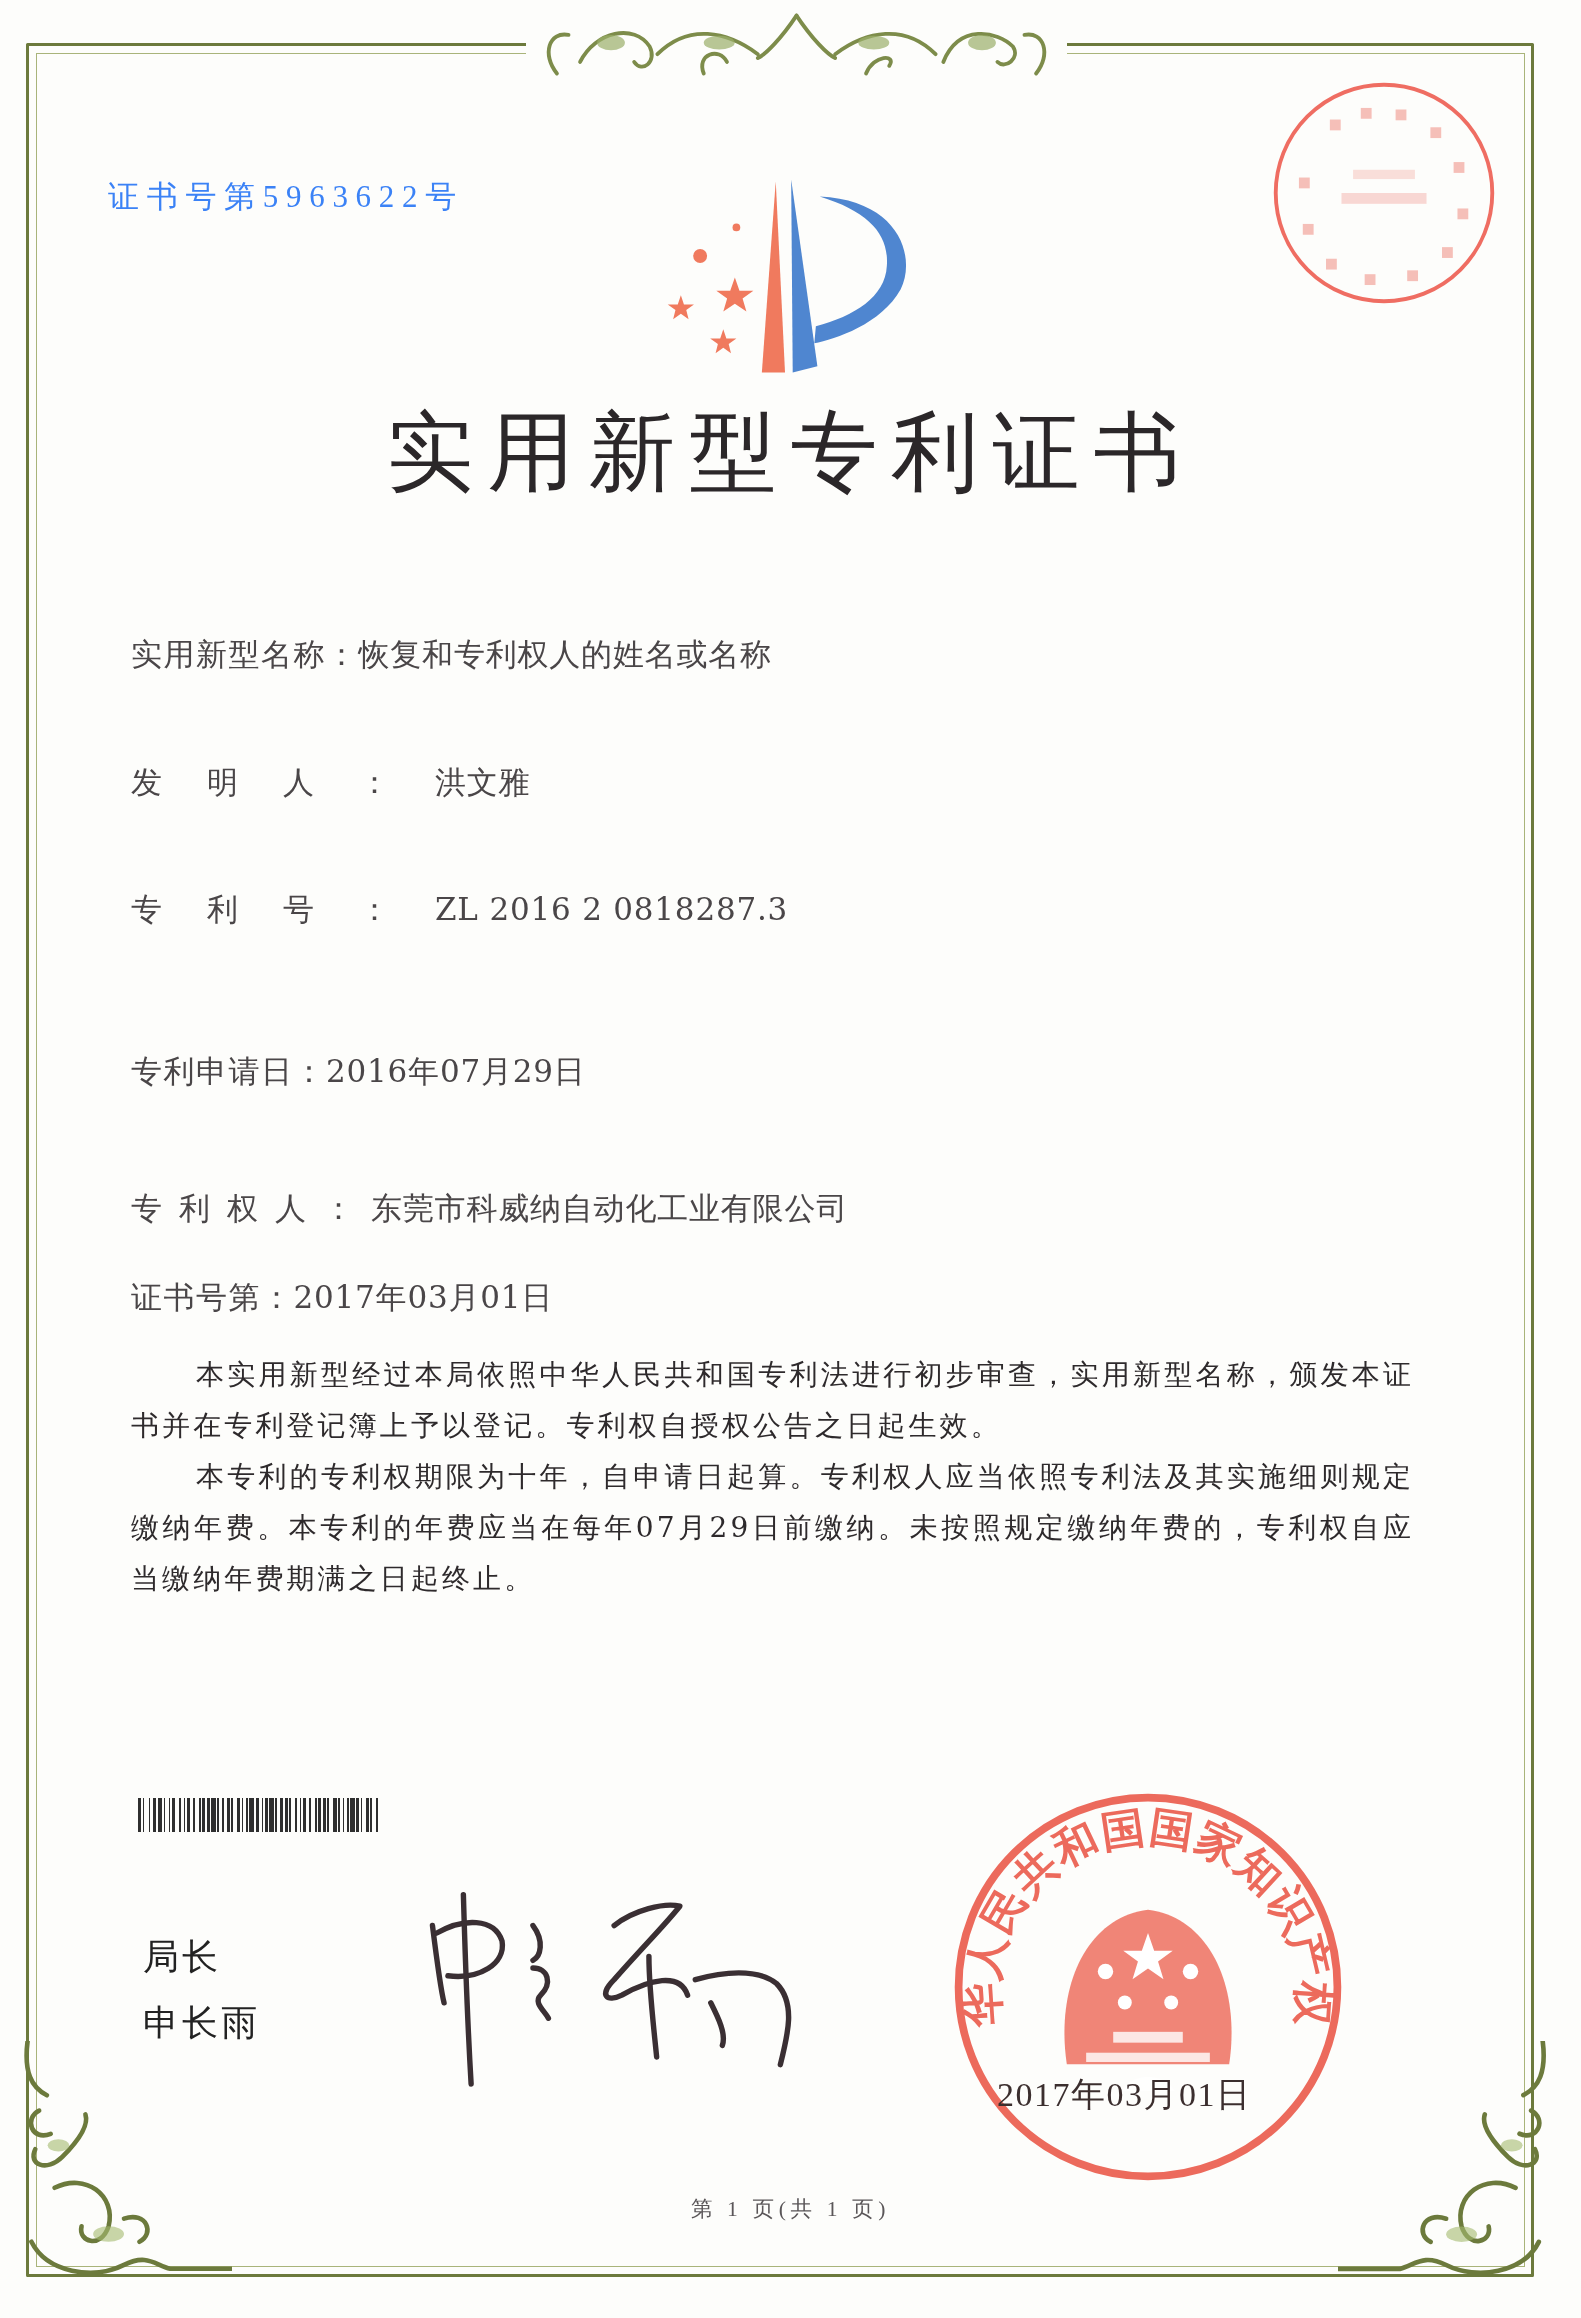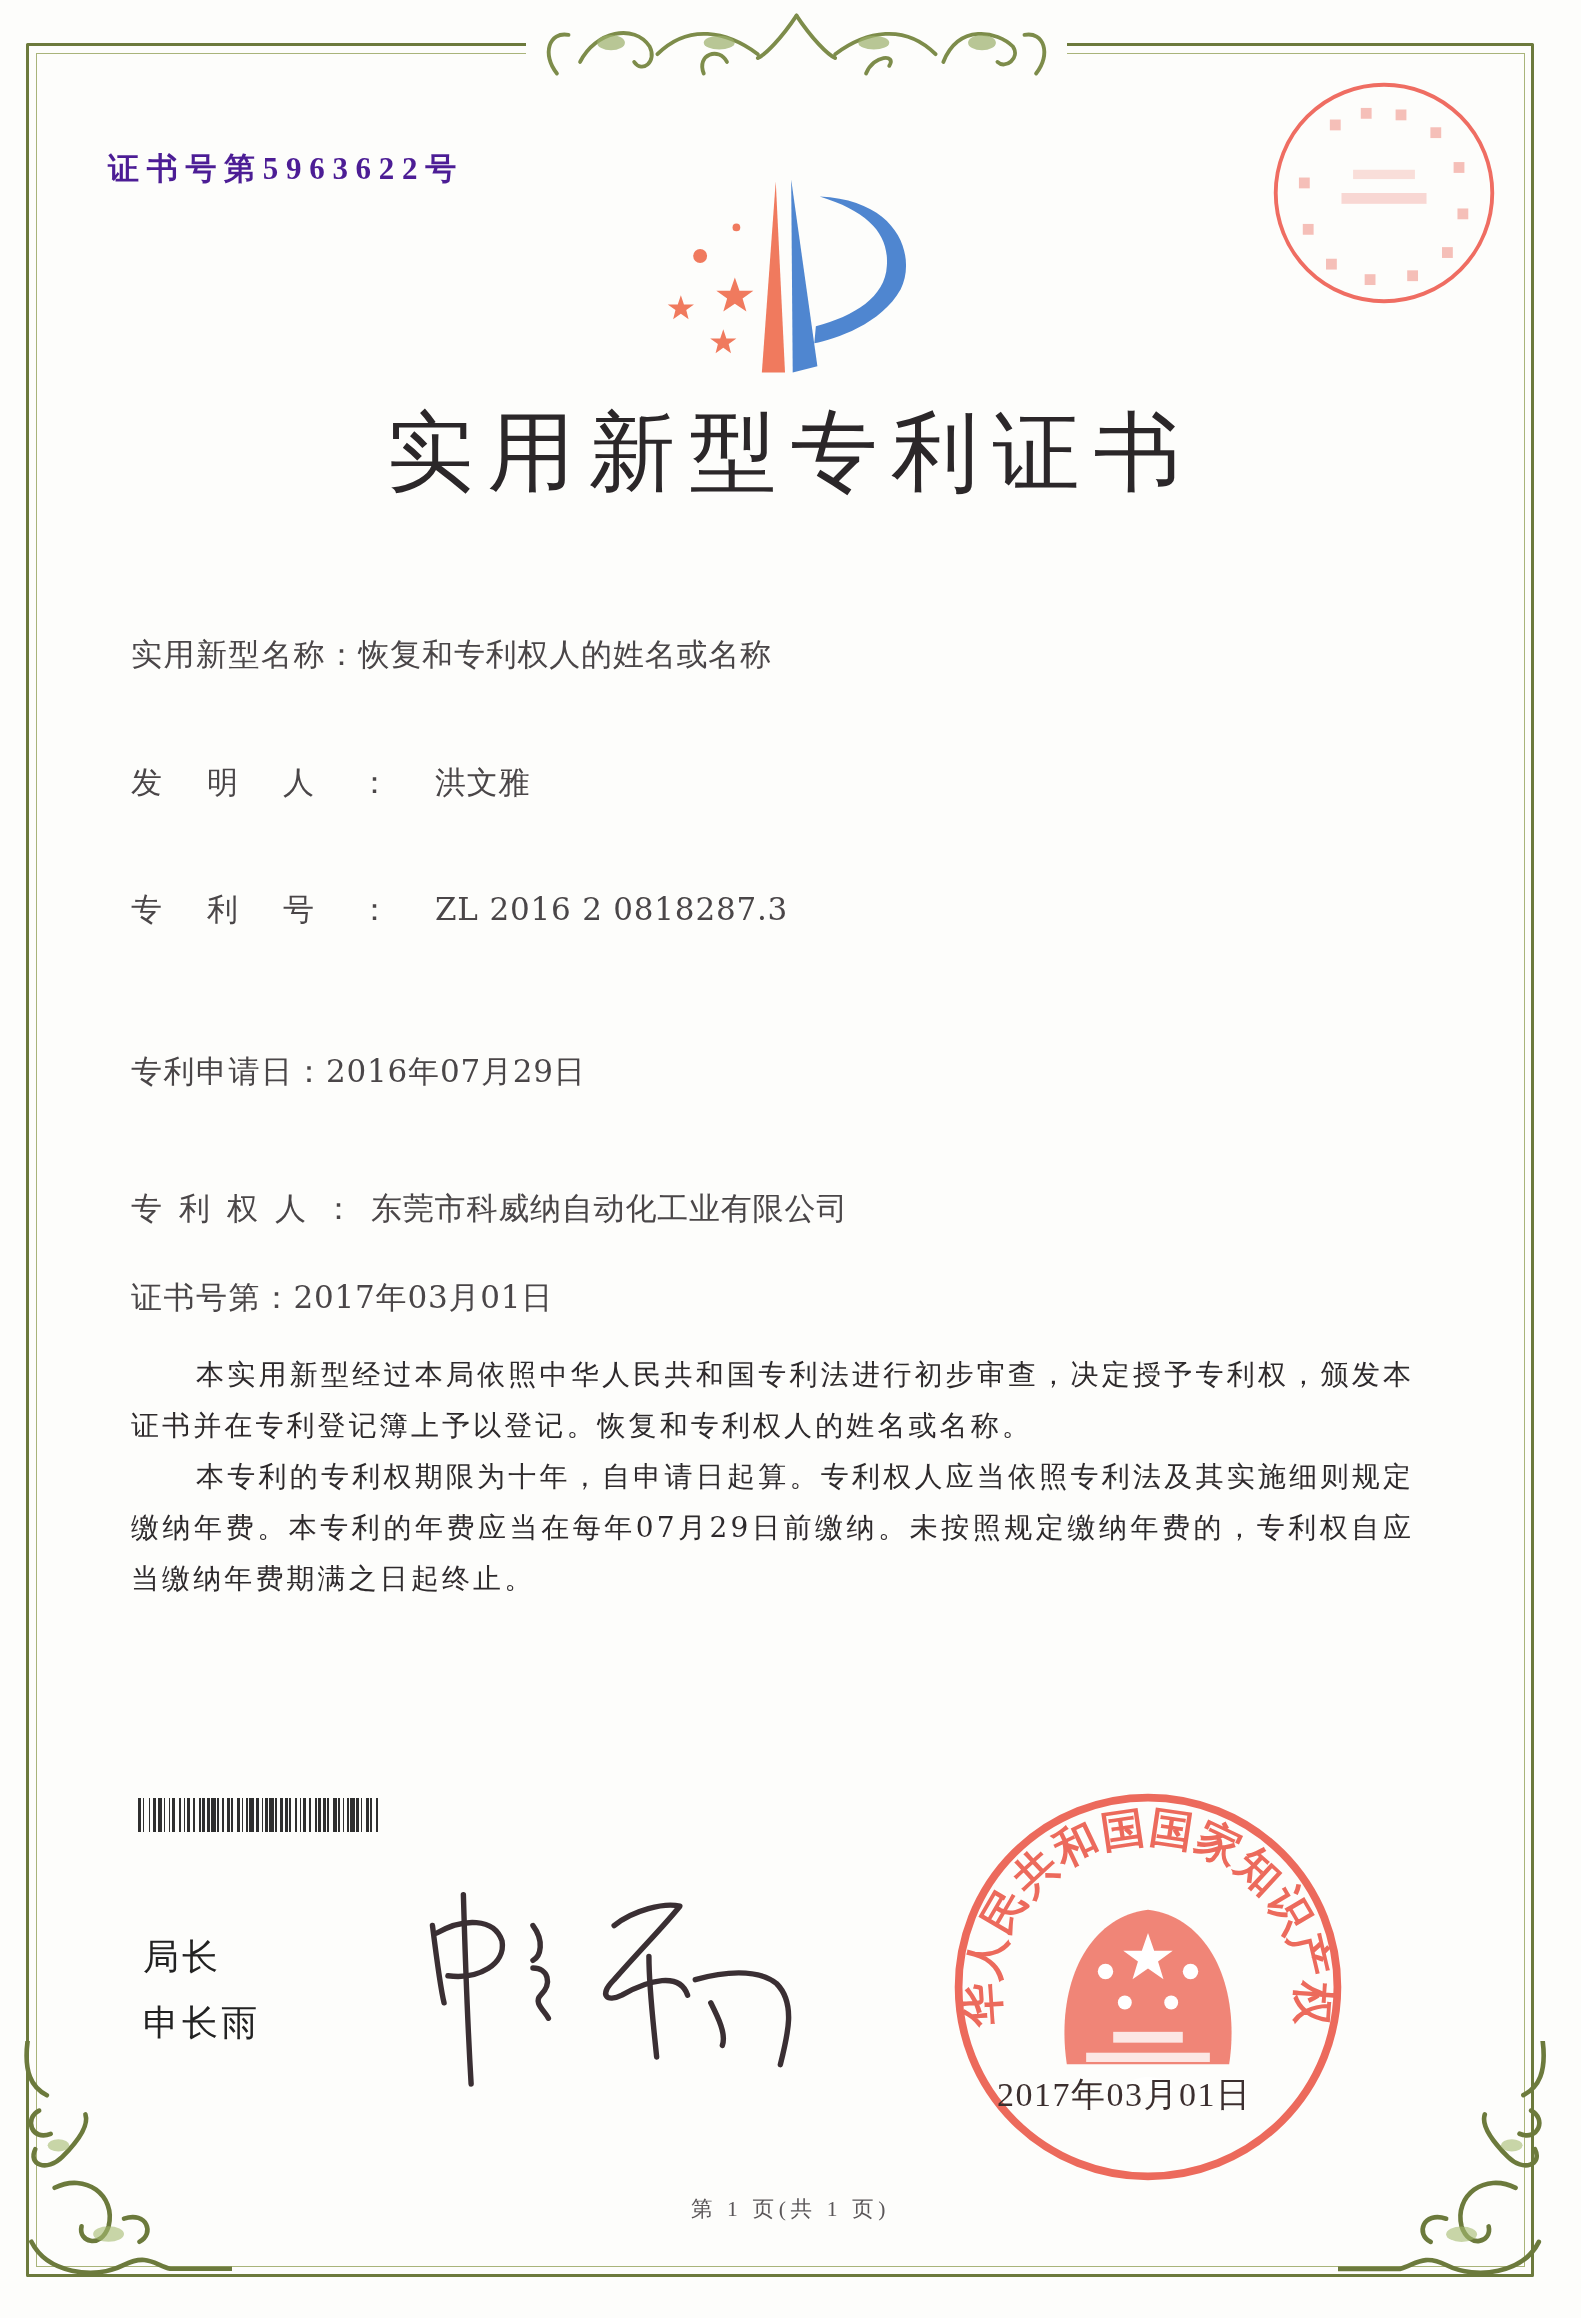--- a/index.html
+++ b/index.html
@@ -20,23 +20,22 @@
   .frame-inner {
     position: absolute; left: 36px; top: 53px; width: 1489px; height: 2214px;
     border: 0.8px solid #a9b47a; box-sizing: border-box;
   }
 
   
   .ornament { position: absolute; }
 
   
   .cert-no {
-    left: 108px; top: 148px; font-size: 31px; letter-spacing: 7.7px; color: #4c1d95;
+    left: 108px; top: 176px; font-size: 31px; letter-spacing: 7.7px; color: #3b82f6;
     font-family: "Liberation Serif", "DejaVu Serif", serif;
-    font-weight: bold;
   }
 
   
   .logo { left: 649px; left: 646px; top: 158px; width: 278px; height: 216px; }
 
   
   .stamp-small { left: 1268px; top: 77px; width: 232px; height: 232px; }
 
   
   .title {
@@ -197,21 +196,21 @@
   <span class="label">专利申请日：</span><span class="value">2016年07月29日</span>
 </div>
 <div class="abs field" style="top:1188px">
   <span class="label label-spread2">专利权人：</span><span class="value">东莞市科威纳自动化工业有限公司</span>
 </div>
 <div class="abs field" style="top:1277px">
   <span class="label">证书号第：</span><span class="value">2017年03月01日</span>
 </div>
 
 <div class="abs para" style="top:1349px">
-  <p>本实用新型经过本局依照中华人民共和国专利法进行初步审查，决定授予专利权，颁发本证书并在专利登记簿上予以登记。恢复和专利权人的姓名或名称。</p>
+  <p>本实用新型经过本局依照中华人民共和国专利法进行初步审查，实用新型名称，颁发本证书并在专利登记簿上予以登记。专利权自授权公告之日起生效。</p>
   <p>本专利的专利权期限为十年，自申请日起算。专利权人应当依照专利法及其实施细则规定缴纳年费。本专利的年费应当在每年07月29日前缴纳。未按照规定缴纳年费的，专利权自应当缴纳年费期满之日起终止。</p>
 </div>
 
 <div class="abs barcode" id="barcode">
     <span style="width: 3.1px; background: rgb(47, 47, 47);"></span>
     <span style="width: 1.5px; background: transparent;"></span>
     <span style="width: 1.5px; background: rgb(47, 47, 47);"></span>
     <span style="width: 4.6px; background: transparent;"></span>
     <span style="width: 1.5px; background: rgb(47, 47, 47);"></span>
     <span style="width: 3.1px; background: transparent;"></span>

